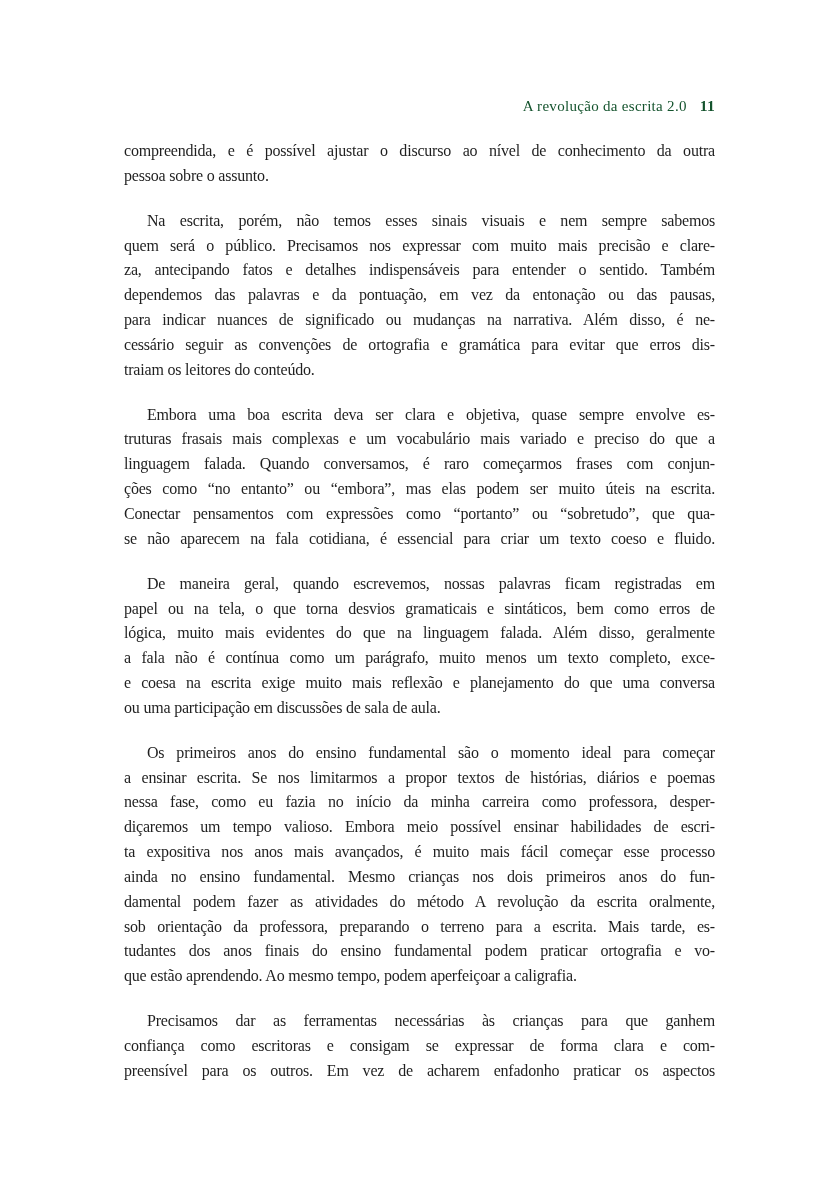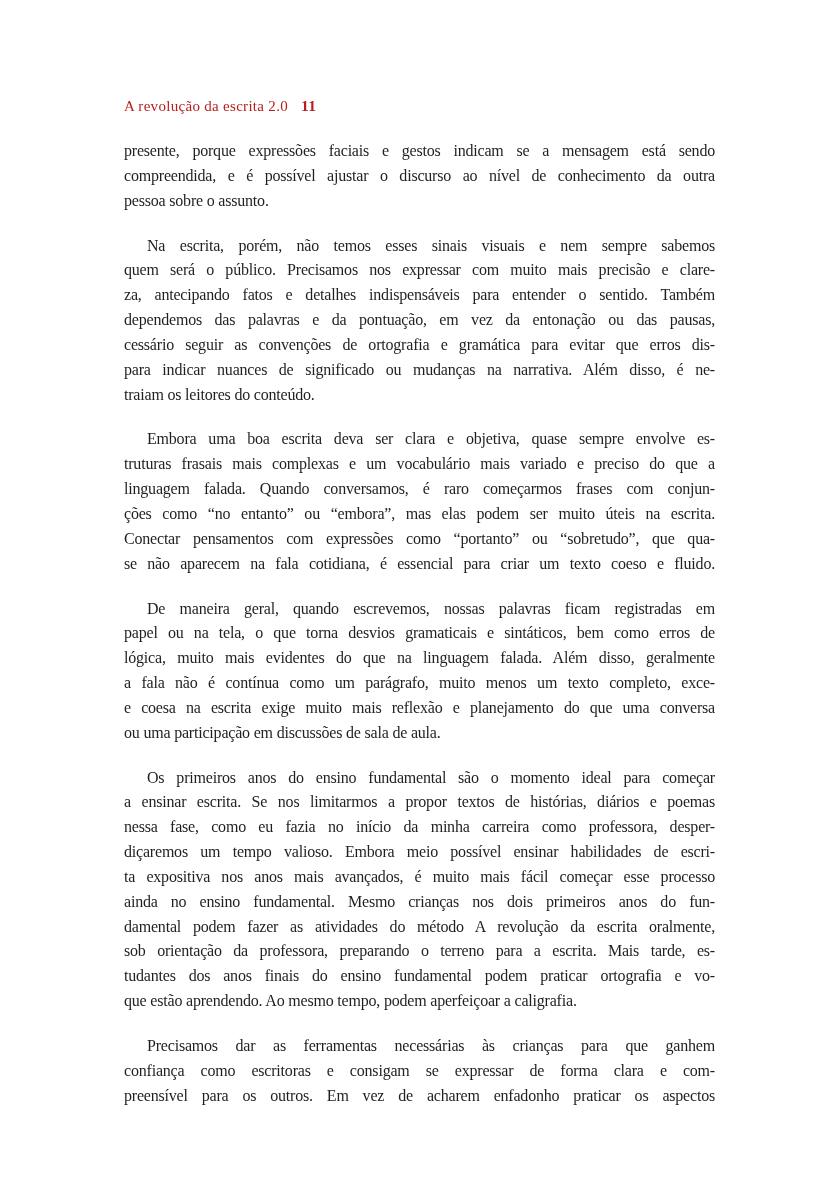--- a/index.html
+++ b/index.html
@@ -15,23 +15,24 @@
   .page {
     position: absolute;
     inset: 0;
     background: #ffffff;
   }
   .running-header {
     position: absolute;
     top: 97px;
     left: 124px;
     width: 591px;
+    text-align: right;
     font-size: 15px;
     letter-spacing: 0.3px;
-    color: #b91c1c;
+    color: #14532d;
     white-space: nowrap;
   }
   .running-header .pagenum {
     font-weight: bold;
     margin-left: 13px;
     font-size: 15.5px;
   }
   .body-text {
     position: absolute;
     top: 139px;
@@ -60,31 +61,30 @@
 </style>
 </head>
 <body>
 
 <div class="page">
   <div class="running-header">
     <span>A revolução da escrita 2.0</span><span class="pagenum">11</span>
   </div>
   <div class="body-text" id="body-text">
       <div class="para">
-        <div class="line">presente, porque expressões faciais e gestos indicam se a mensagem está sendo</div>
         <div class="line">compreendida, e é possível ajustar o discurso ao nível de conhecimento da outra</div>
         <div class="line lastline">pessoa sobre o assunto.</div>
       </div>
       <div class="para indent">
         <div class="line">Na escrita, porém, não temos esses sinais visuais e nem sempre sabemos</div>
         <div class="line">quem será o público. Precisamos nos expressar com muito mais precisão e clare-</div>
         <div class="line">za, antecipando fatos e detalhes indispensáveis para entender o sentido. Também</div>
         <div class="line">dependemos das palavras e da pontuação, em vez da entonação ou das pausas,</div>
+        <div class="line">para indicar nuances de significado ou mudanças na narrativa. Além disso, é ne-</div>
         <div class="line">cessário seguir as convenções de ortografia e gramática para evitar que erros dis-</div>
-        <div class="line">para indicar nuances de significado ou mudanças na narrativa. Além disso, é ne-</div>
         <div class="line lastline">traiam os leitores do conteúdo.</div>
       </div>
       <div class="para indent">
         <div class="line">Embora uma boa escrita deva ser clara e objetiva, quase sempre envolve es-</div>
         <div class="line">truturas frasais mais complexas e um vocabulário mais variado e preciso do que a</div>
         <div class="line">linguagem falada. Quando conversamos, é raro começarmos frases com conjun-</div>
         <div class="line">ções como “no entanto” ou “embora”, mas elas podem ser muito úteis na escrita.</div>
         <div class="line">Conectar pensamentos com expressões como “portanto” ou “sobretudo”, que qua-</div>
         <div class="line">se não aparecem na fala cotidiana, é essencial para criar um texto coeso e fluido.</div>
       </div>

